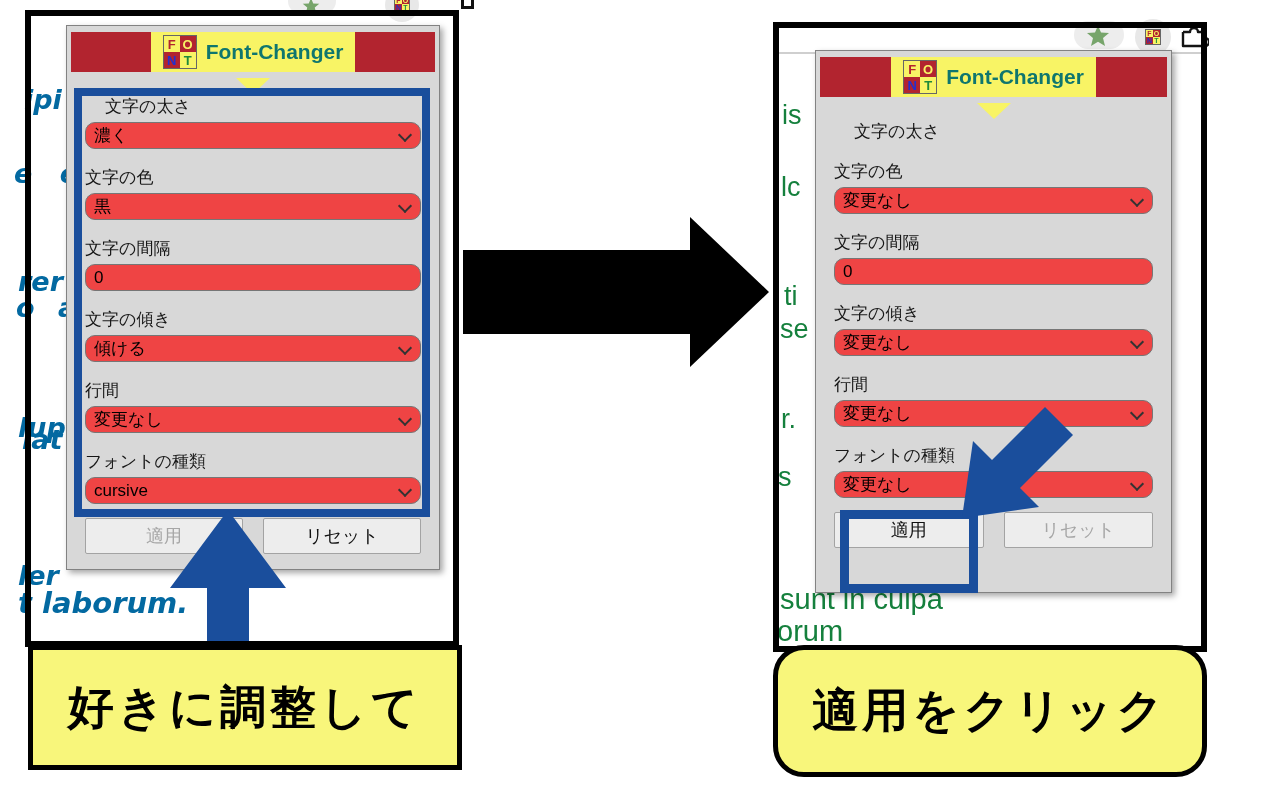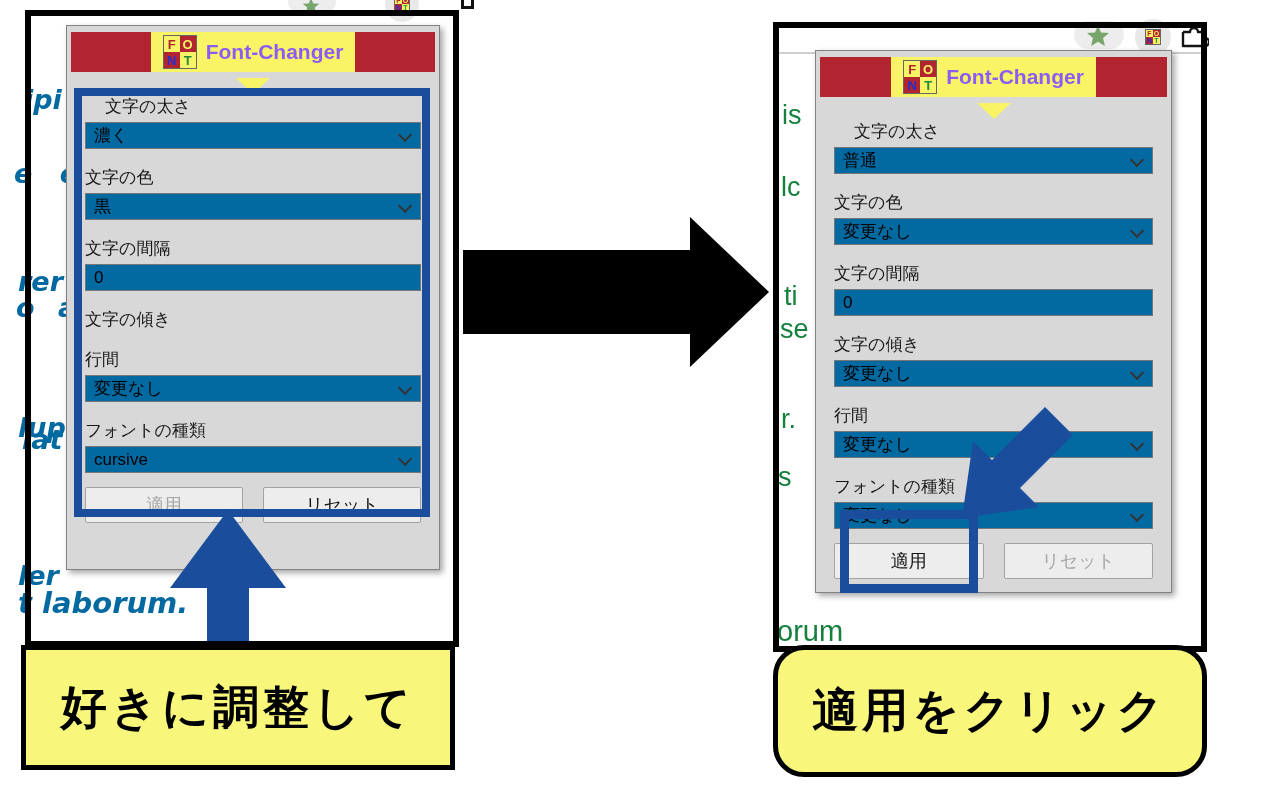--- a/index.html
+++ b/index.html
@@ -16,21 +16,21 @@
   }
   
   .frame{position:absolute;border:6px solid #000;background:transparent;z-index:7;pointer-events:none;box-sizing:border-box;}
   #frame-left{left:25px;top:10px;width:434px;height:637px;}
   #frame-right{left:773px;top:22px;width:434px;height:630px;}
   .caption{
     position:absolute;border:5px solid #000;background:var(--caption-yellow);z-index:8;box-sizing:border-box;
     display:flex;align-items:center;justify-content:center;
     font-size:46px;font-weight:bold;letter-spacing:4px;color:#000;
   }
-  #caption-left{left:21px;top:645px;width:434px;height:125px;font-family:Liberation Serif, serif;}
+  #caption-left{left:28px;top:645px;width:434px;height:125px;font-family:Liberation Serif, serif;}
   #caption-right{left:773px;top:645px;width:434px;height:132px;border-radius:31px;}
   
   .pill{position:absolute;background:#ededed;z-index:1;}
   .tb-sep{position:absolute;left:779px;top:52px;width:424px;height:2px;background:#cfcfcf;z-index:1;}
   .star{position:absolute;z-index:2;}
   .icon-circle{position:absolute;background:#e8e8e8;border-radius:50%;z-index:1;}
   .puzzle{position:absolute;z-index:2;}
   .tab-remnant{position:absolute;left:461px;top:0;width:13px;height:9px;border:3px solid #111;border-top:none;z-index:2;box-sizing:border-box;background:#fff;}
   
   .logo-grid{display:grid;grid-template-columns:1fr 1fr;grid-template-rows:1fr 1fr;border:1px solid #666;box-sizing:border-box;background:#fff;}
@@ -42,29 +42,29 @@
   .logo-main{width:34px;height:34px;font-size:13px;}
   .logo-mini{font-size:7px;position:absolute;z-index:2;}
   
   .popup{
     position:absolute;background:var(--popup-gray);border:1px solid #828282;
     box-shadow:3px 3px 6px rgba(0,0,0,.35);z-index:2;box-sizing:border-box;
   }
   .popup-header{display:flex;height:40px;margin:6px 4px 0;position:relative;}
   .hdr-red{flex:1;background:var(--brand-red);}
   .hdr-yellow{display:flex;align-items:center;gap:9px;padding:0 12px;background:var(--brand-yellow);}
-  .hdr-title{font-size:21px;font-weight:bold;color:#8b5cf6;white-space:nowrap;}
+  .hdr-title{font-size:21px;font-weight:bold;color:#0f766e;white-space:nowrap;}
   .tail{position:absolute;left:50%;top:46px;margin-left:-17px;width:0;height:0;
         border-left:17px solid transparent;border-right:17px solid transparent;
         border-top:16px solid var(--brand-yellow);z-index:1;}
   .popup-body{padding:6px 18px 0;}
   .fld-label{margin:18px 0 4px;font-size:17px;line-height:22px;color:#161616;}
   .fld-label:first-child{margin-top:18px;margin-left:20px;}
-  .ctl{position:relative;box-sizing:border-box;width:100%;height:27px;background:#0369a1;
-       border:1px solid #767676;border-radius:0;display:flex;align-items:center;
+  .ctl{position:relative;box-sizing:border-box;width:100%;height:27px;background:#ef4444;
+       border:1px solid #767676;border-radius:10px;display:flex;align-items:center;
        padding:0 8px;font-size:17px;color:#000;}
   input.ctl{font-family:inherit;outline:none;display:block;line-height:25px;}
   .chev{position:absolute;right:10px;top:7px;width:8px;height:8px;
         border-right:2px solid #333;border-bottom:2px solid #333;transform:rotate(45deg);}
   .btn-row{display:flex;gap:20px;margin-top:14px;}
   .btn{flex:1;height:34px;background:#ededed;border:1px solid #a3a3a3;border-radius:2px;
        font-size:18px;color:#111;display:flex;align-items:center;justify-content:center;}
   .btn.disabled{color:#a6a6a6;}
   
   .frag{position:absolute;z-index:1;white-space:nowrap;}
@@ -142,20 +142,24 @@
           <i class="chev"></i>
         </div>
       <div class="fld-label">文字の色</div>
       <div class="ctl">
           <span>黒</span>
           <i class="chev"></i>
         </div>
       <div class="fld-label">文字の間隔</div>
       <input class="ctl" value="0" style="">
       <div class="fld-label">文字の傾き</div>
+      <div class="ctl">
+          <span>傾ける</span>
+          <i class="chev"></i>
+        </div>
       <div class="fld-label">行間</div>
       <div class="ctl">
           <span>変更なし</span>
           <i class="chev"></i>
         </div>
       <div class="fld-label">フォントの種類</div>
       <div class="ctl">
           <span>cursive</span>
           <i class="chev"></i>
         </div>
@@ -194,43 +198,40 @@
     <path d="M4,9 h7 a4,4 0 1 1 8,0 h7 v6 a4,4 0 1 1 0,8 v0 l0,0 v-0 l0,0 M4,9 v14 h22" fill="#fff" stroke="#141414" stroke-width="2.4" stroke-linejoin="round"></path>
   </svg>
 
   <span class="frag frag-right rf0">is</span>
   <span class="frag frag-right rf1">lc</span>
   <span class="frag frag-right rf2">ti</span>
   <span class="frag frag-right rf3">se</span>
   <span class="frag frag-right rf4">at</span>
   <span class="frag frag-right rf5">r.</span>
   <span class="frag frag-right rf6">s</span>
+  <span class="frag frag-right rf7">sunt in culpa</span>
   <span class="frag frag-right rf8">orum</span>
 
   <div class="popup" style="left:815px;top:50px;width:357px;height:543px;">
     <div class="popup-header">
       <div class="hdr-red"></div>
       <div class="hdr-yellow">
         <div class="logo-grid logo-main">
           <span class="cell-f">F</span>
           <span class="cell-o">O</span>
           <span class="cell-n">N</span>
           <span class="cell-t">T</span>
         </div>
         <span class="hdr-title">Font-Changer</span>
       </div>
       <div class="hdr-red"></div>
       <div class="tail"></div>
     </div>
     <div class="popup-body">
       <div class="fld-label">文字の太さ</div>
-      <div class="ctl">
-          <span>普通</span>
-          <i class="chev"></i>
-        </div>
       <div class="fld-label">文字の色</div>
       <div class="ctl">
           <span>変更なし</span>
           <i class="chev"></i>
         </div>
       <div class="fld-label">文字の間隔</div>
       <input class="ctl" value="0" style="">
       <div class="fld-label">文字の傾き</div>
       <div class="ctl">
           <span>変更なし</span>

